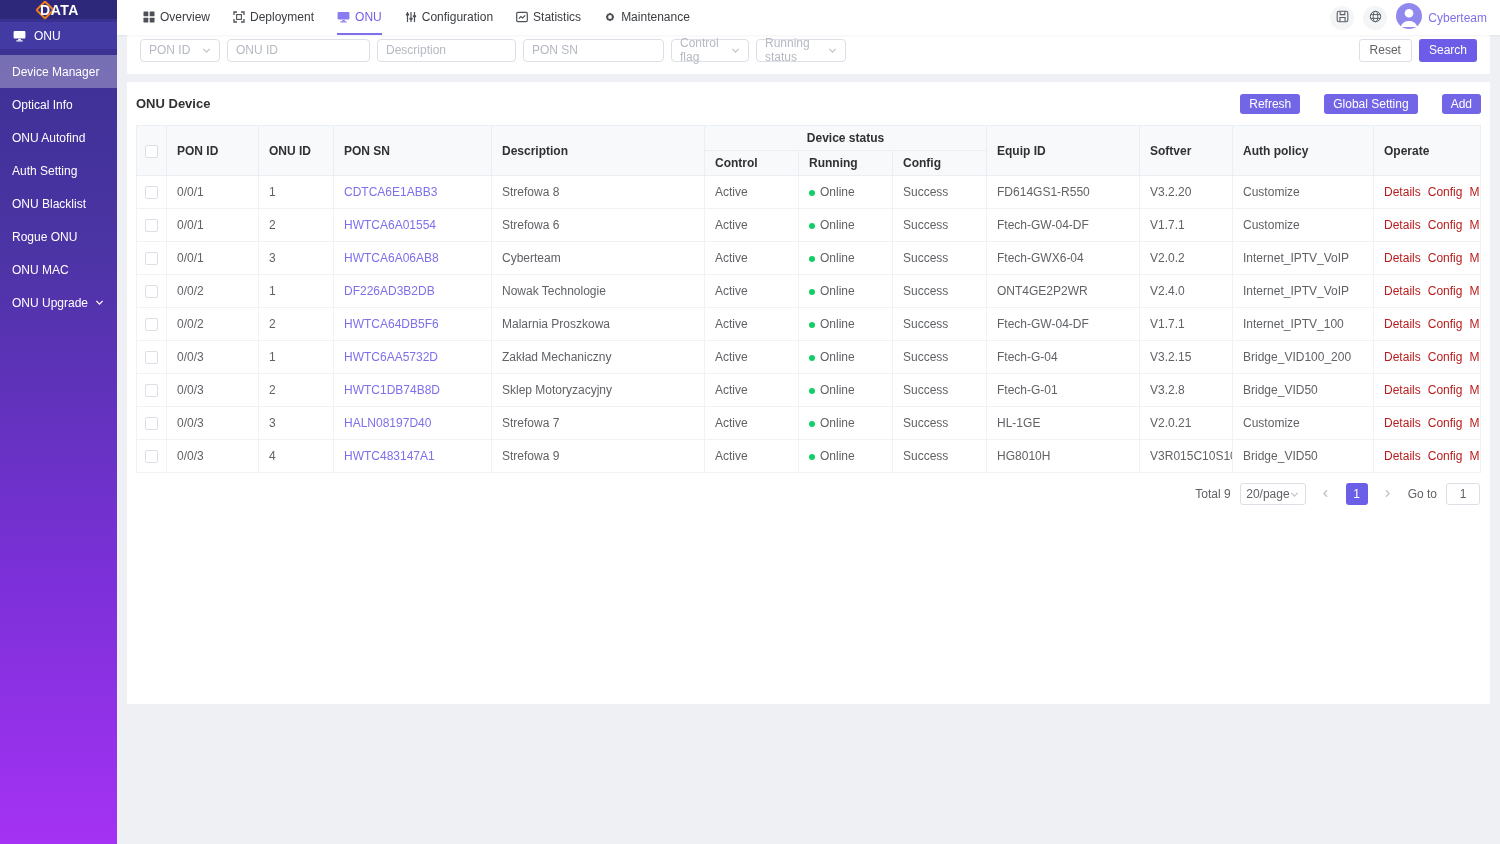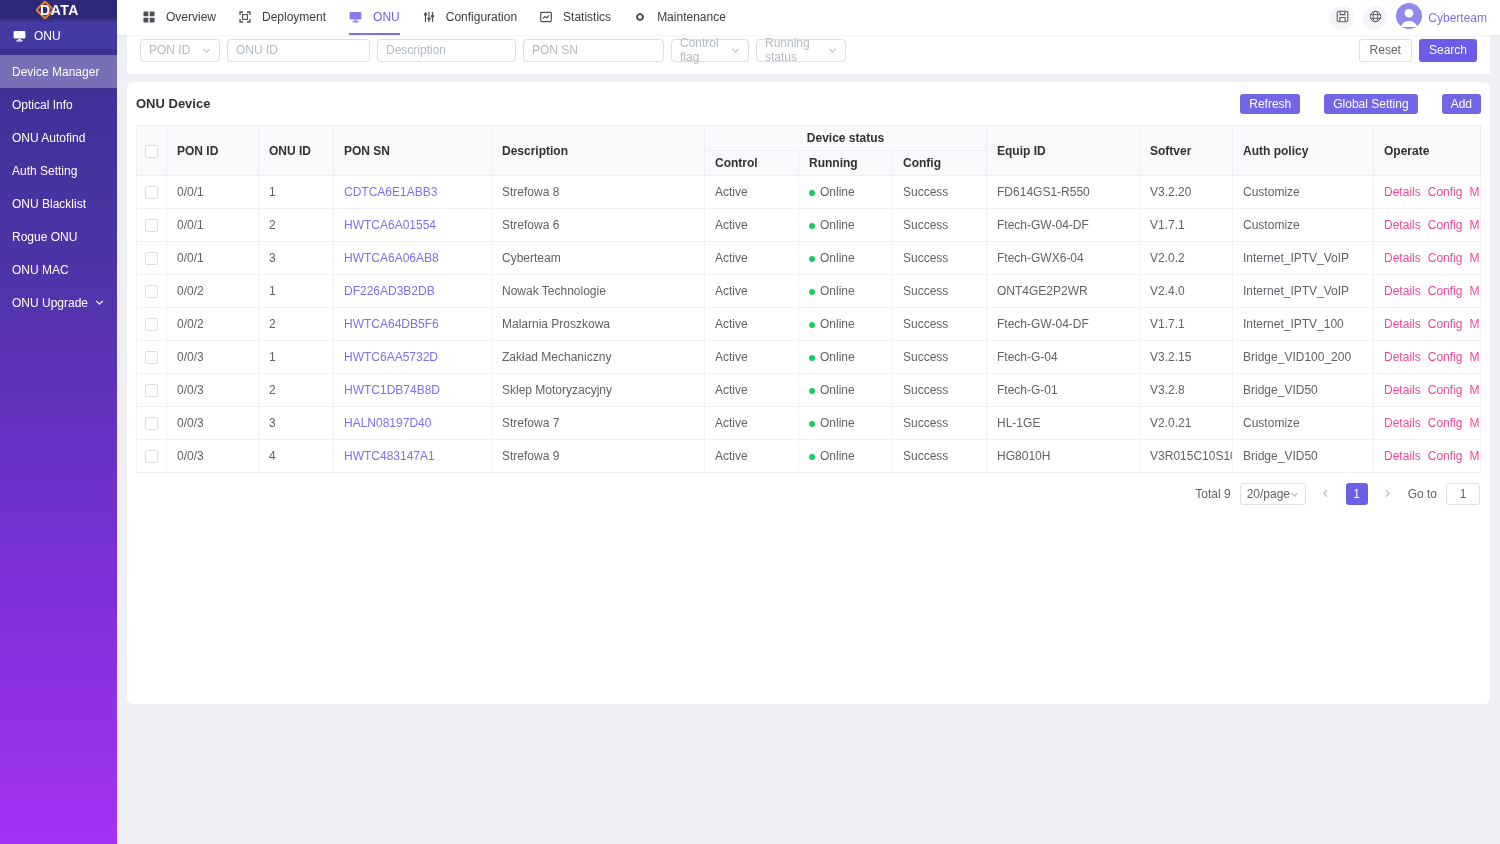--- a/index.html
+++ b/index.html
@@ -34,21 +34,21 @@
   .side-item:first-child { margin-top:6px; }
   .side-item.active { background:rgba(255,255,255,.3); }
   .side-item .chev { margin-left:7px; display:flex; color:#fff; }
   
   .topbar {
     position:absolute; left:117px; top:0; width:1383px; height:35px; background:#fff;
     display:flex; align-items:center; box-shadow:0 1px 2px rgba(0,0,0,.05); z-index:2;
   }
   .tabs { display:flex; margin-left:26px; gap:23px; height:35px; }
   .tab {
-    display:flex; align-items:center; gap:11px; color:#3a3d42; cursor:pointer;
+    display:flex; align-items:center; gap:5px; color:#3a3d42; cursor:pointer;
     border-bottom:2px solid transparent; padding-top:1px;justify-content:center;
   }
   .tab .icon { display:flex; color:#4d5157; }
   .tab.active { color:#6e5ce8; }
   .tab.active .icon { color:#8a7cf0; }
   .tab.active { border-bottom-color:#7e6ef0; }
   .topbar-right { position:absolute; right:13px; display:flex; align-items:center; gap:9px; }
   .circle-btn {
     width:24px; height:24px; border-radius:50%; background:#f4f5f7; color:#5a5e66;
     display:flex; align-items:center; justify-content:center; cursor:pointer;
@@ -73,21 +73,21 @@
   .spacer { flex:1; }
   .btn-reset {
     height:23px; padding:0 10px; border:1px solid #dcdfe6; border-radius:3px; background:#fff;
     color:#606266; font-size:12px; cursor:pointer; font-family:"Liberation Sans",sans-serif;
   }
   .btn-search {
     height:23px; padding:0 10px; border:none; border-radius:3px; background:#6c5ce7;
     color:#fff; font-size:12px; cursor:pointer; font-family:"Liberation Sans",sans-serif;
   }
   .main-card {
-    margin:8px 10px 0 10px; height:622px; background:#fff; border-radius:6px; padding:0 9px;
+    margin:8px 10px 0 10px; height:622px; background:#fff; border-radius:0; padding:0 9px;
   }
   .panel-head { height:43px; display:flex; align-items:center; }
   .panel-title { font-size:13px; font-weight:bold; color:#303133; }
   .panel-actions { margin-left:auto; display:flex; gap:24px; }
   .btn-purple {
     height:20px; padding:0 9px; border:none; border-radius:3px; background:#7366e6;
     color:#fff; font-size:12px; cursor:pointer; font-family:"Liberation Sans",sans-serif;
   }
   
   table { width:1344px; border-collapse:collapse; table-layout:fixed; font-size:12px; }
@@ -100,30 +100,30 @@
     color:#606266; border:1px solid #f1f2f6; padding:0 10px; height:33px;
     white-space:nowrap; overflow:hidden;
   }
   .cell-check { text-align:center; padding:0; }
   .checkbox {
     width:13px; height:13px; border:1px solid #dcdfe6; border-radius:2px; background:#fff;
     display:inline-block; vertical-align:middle; cursor:pointer;
   }
   .link { color:#7d70eb; cursor:pointer; }
   .dot { width:6px; height:6px; border-radius:50%; background:#13ce66; display:inline-block; margin-right:5px; }
-  .op-link { color:#ec4899; cursor:pointer; margin-right:7px;text-align:right; }
+  .op-link { color:#b91c1c; cursor:pointer; margin-right:7px;text-align:right; }
   .op-link:last-child { margin-right:0; }
   
   .pagination {
     width:1344px; margin-top:10px; display:flex; justify-content:flex-end; align-items:center; gap:9px;
     color:#606266;
   }
   .pg-select {
     width:66px; height:22px; border:1px solid #dcdfe6; border-radius:3px; background:#fff;
-    display:flex; align-items:center; justify-content:flex-start; padding:0 6px; cursor:pointer;
+    display:flex; align-items:center; justify-content:flex-end; padding:0 6px; cursor:pointer;
   }
   .pg-select .chev { color:#c0c4cc; display:flex; }
   .pg-arrow {
     width:22px; height:22px; display:flex; align-items:center; justify-content:center;
     color:#c0c4cc; cursor:pointer;
   }
   .pg-page {
     width:22px; height:22px; background:#6a5fe6; color:#fff; border-radius:3px;
     display:flex; align-items:center; justify-content:center; cursor:pointer;
   }

